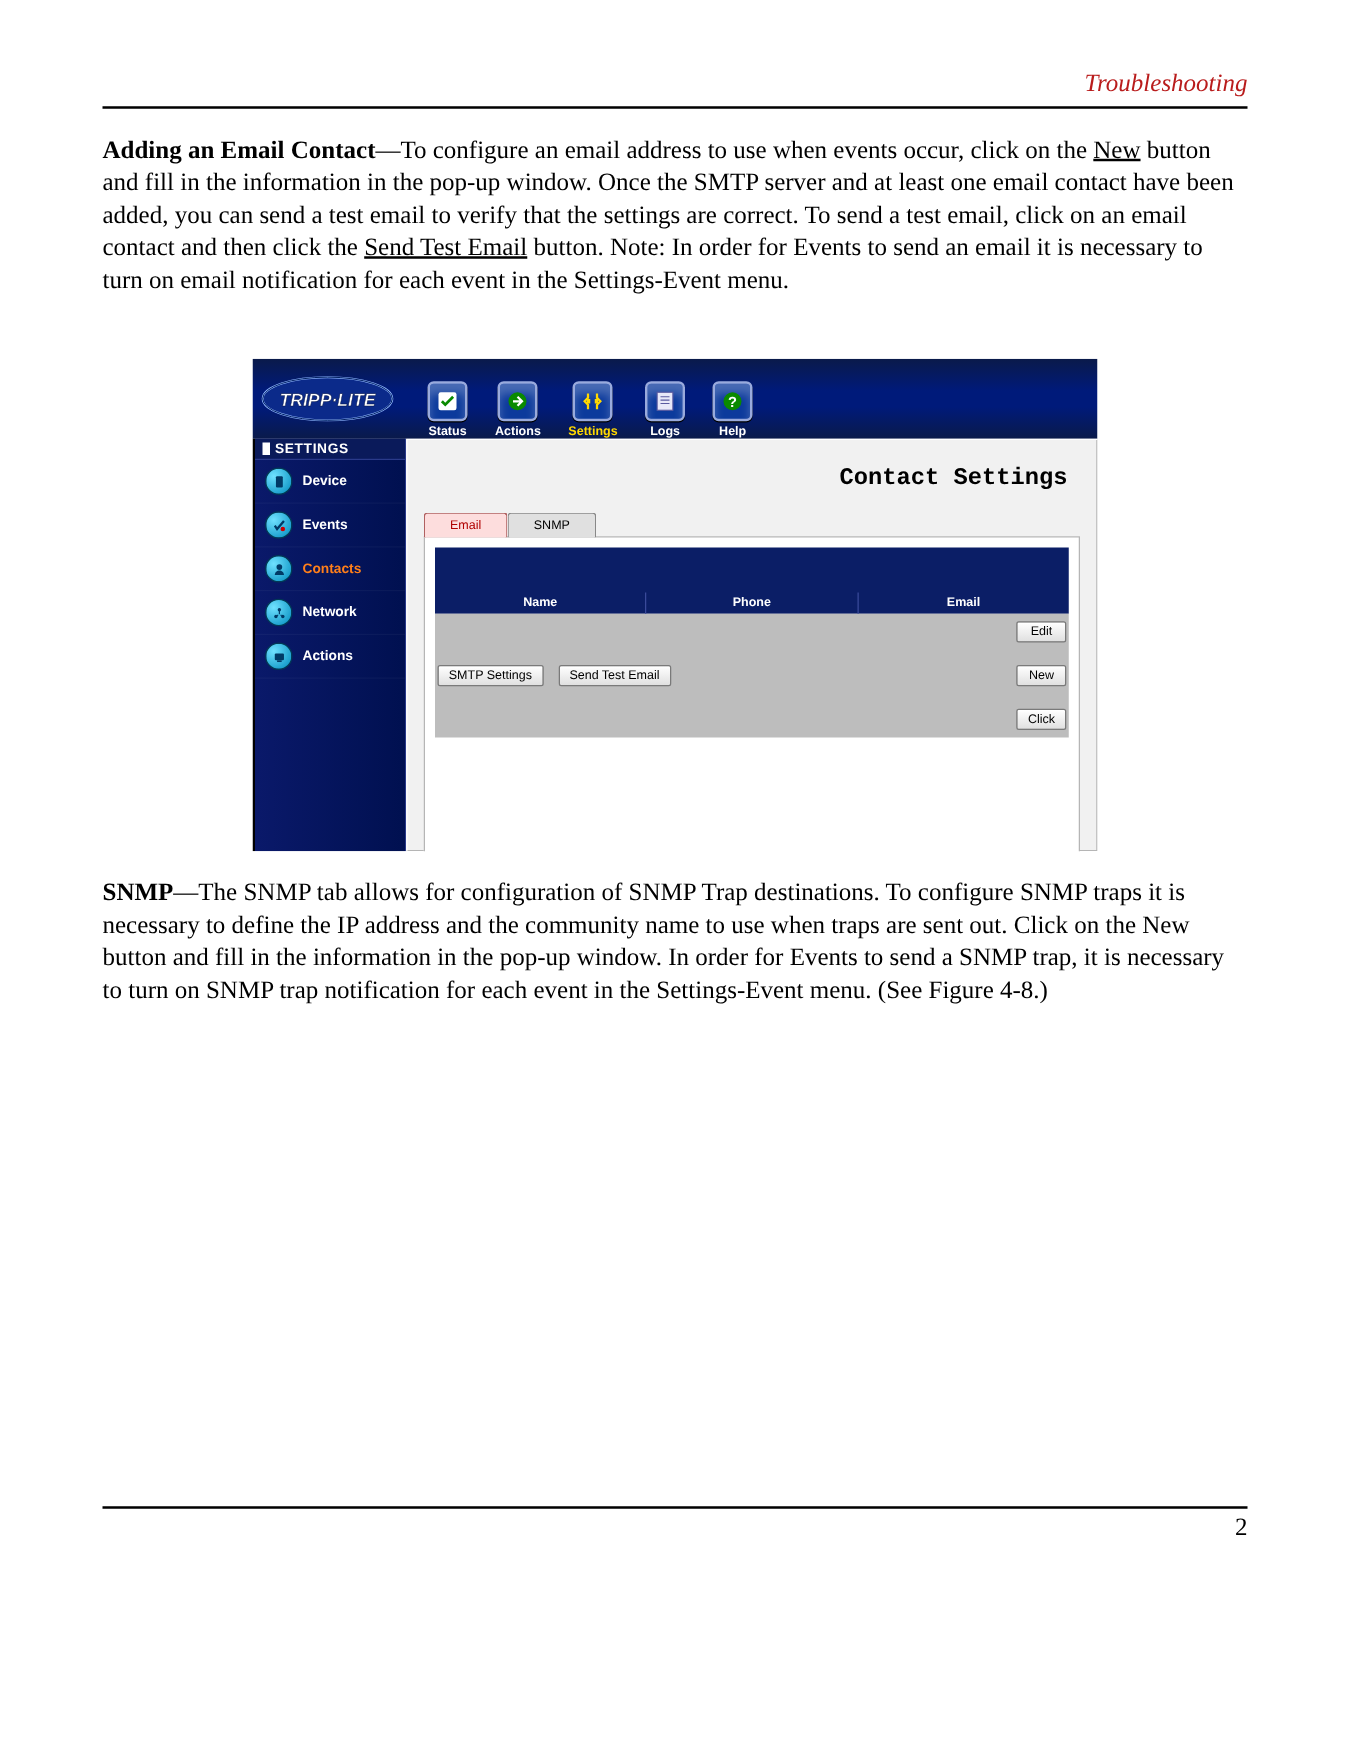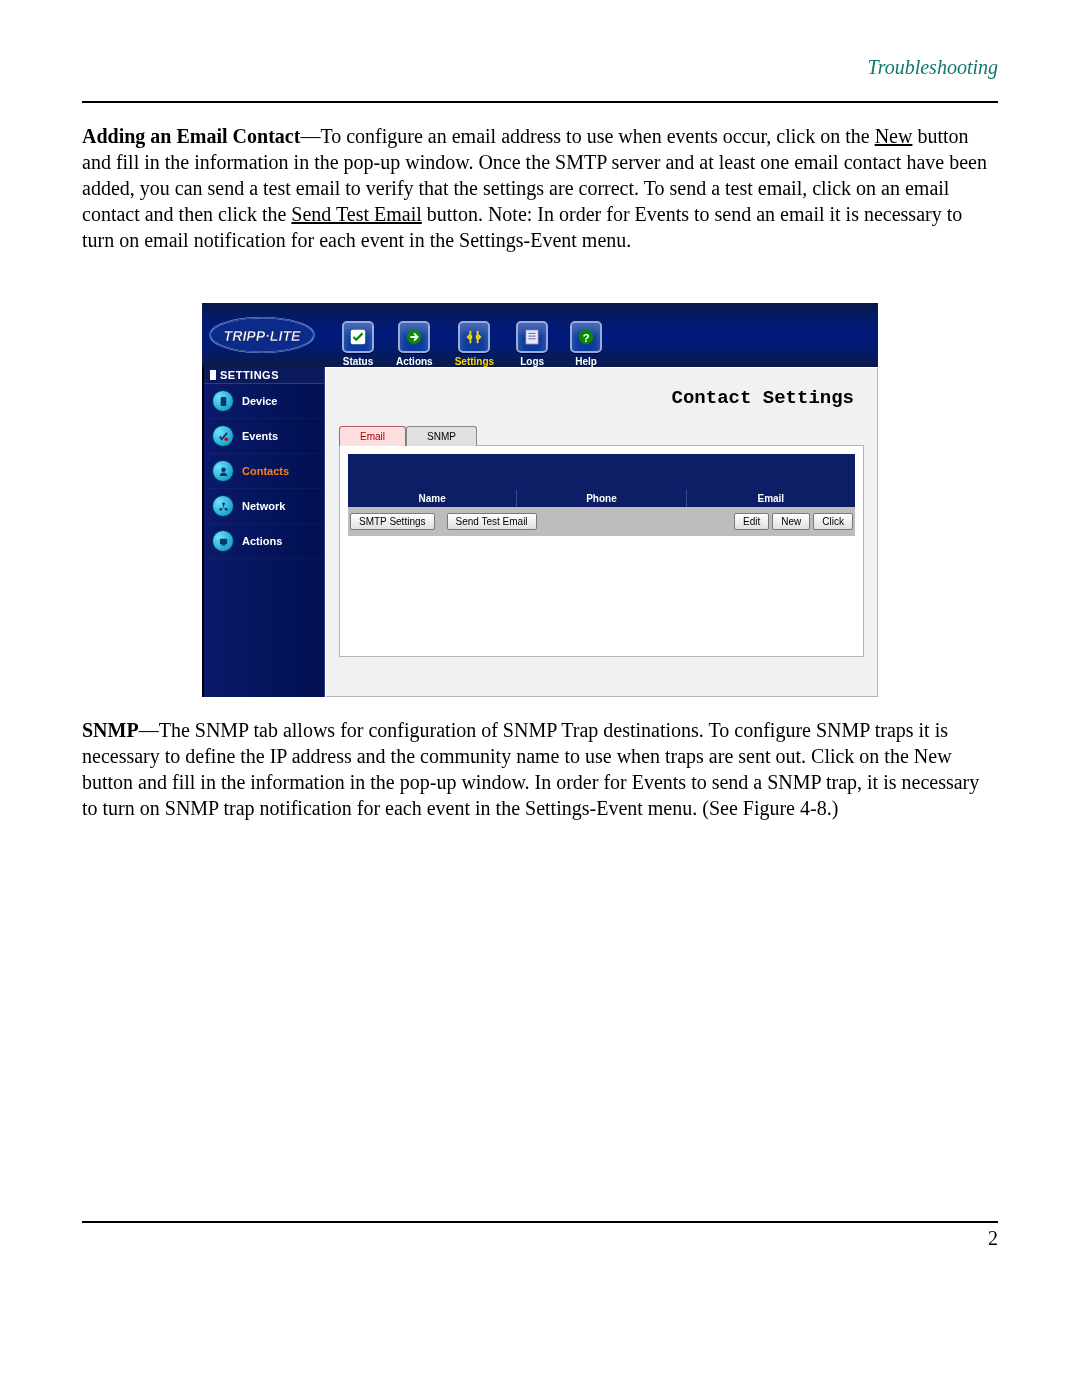--- a/index.html
+++ b/index.html
@@ -10,23 +10,23 @@
     width:1080px;
   }
   .page{
     padding:56px 82px 50px 82px;
     box-sizing:border-box;
   }
   .section-header{
     text-align:right;
     font-style:italic;
     font-size:20px;
-    color:#0f766e;
+    color:#b91c1c;
     border-bottom:2px solid #000;
-    padding-bottom:22px;
+    padding-bottom:6px;
   }
   .body-text{
     font-size:20px;
     line-height:1.3;
   }
   .body-text .inline-title{
     font-weight:bold;
   }
   .body-text .u{
     text-decoration:underline;
@@ -215,21 +215,21 @@
     font-family:Arial,sans-serif;
     padding:2px 8px;
     background:linear-gradient(#fff,#e0e0e0);
     border:1px solid #7a7a7a;
     border-radius:2px;
     cursor:pointer;
     box-shadow:0 1px 0 #fff inset;
     text-align:center;
   }
   .toolbar .spacer{flex:1;}
-  .toolbar .group{display:flex;gap:3px;}
+  .toolbar .group{display:flex;gap:18px;flex-direction:column;}
 
 </style>
 </head>
 <body>
 
 <div class="page">
   <div class="section-header">Troubleshooting</div>
 
   <p class="body-text">
     <span class="inline-title">Adding an Email Contact</span><span>—</span><span>To configure an email address to use when events occur, click on the </span><span class="u">New</span><span> button and fill in the information in the pop-up window. Once the SMTP server and at least one email contact have been added, you can send a test email to verify that the settings are correct. To send a test email, click on an email contact and then click the </span><span class="u">Send Test Email</span><span> button. Note: In order for Events to send an email it is necessary to turn on email notification for each event in the Settings-Event menu.</span>

